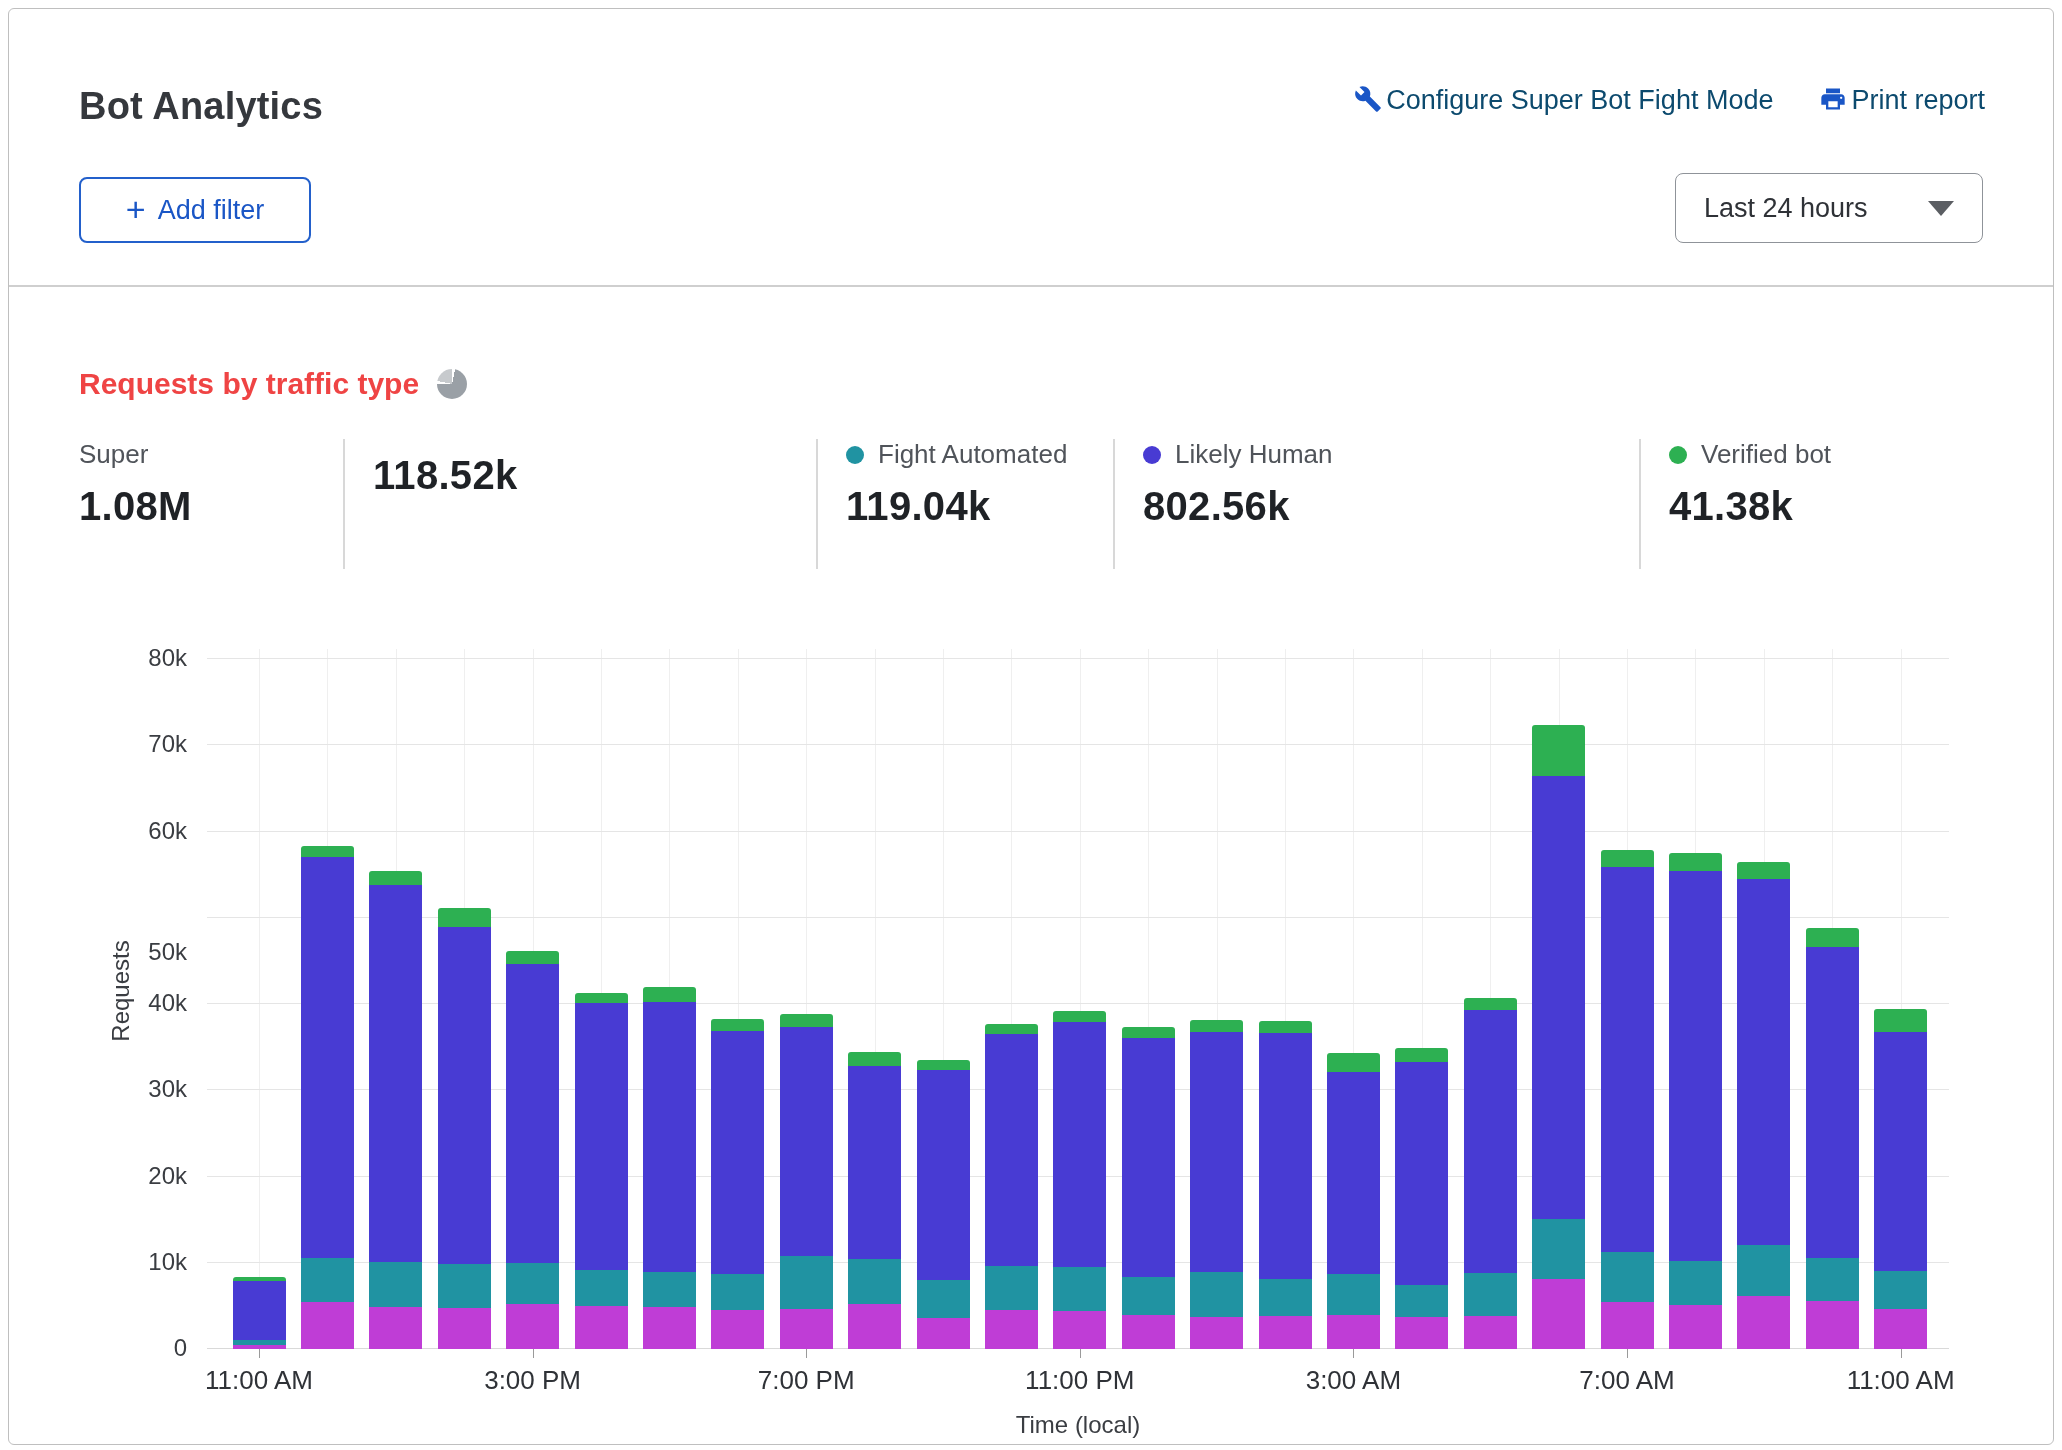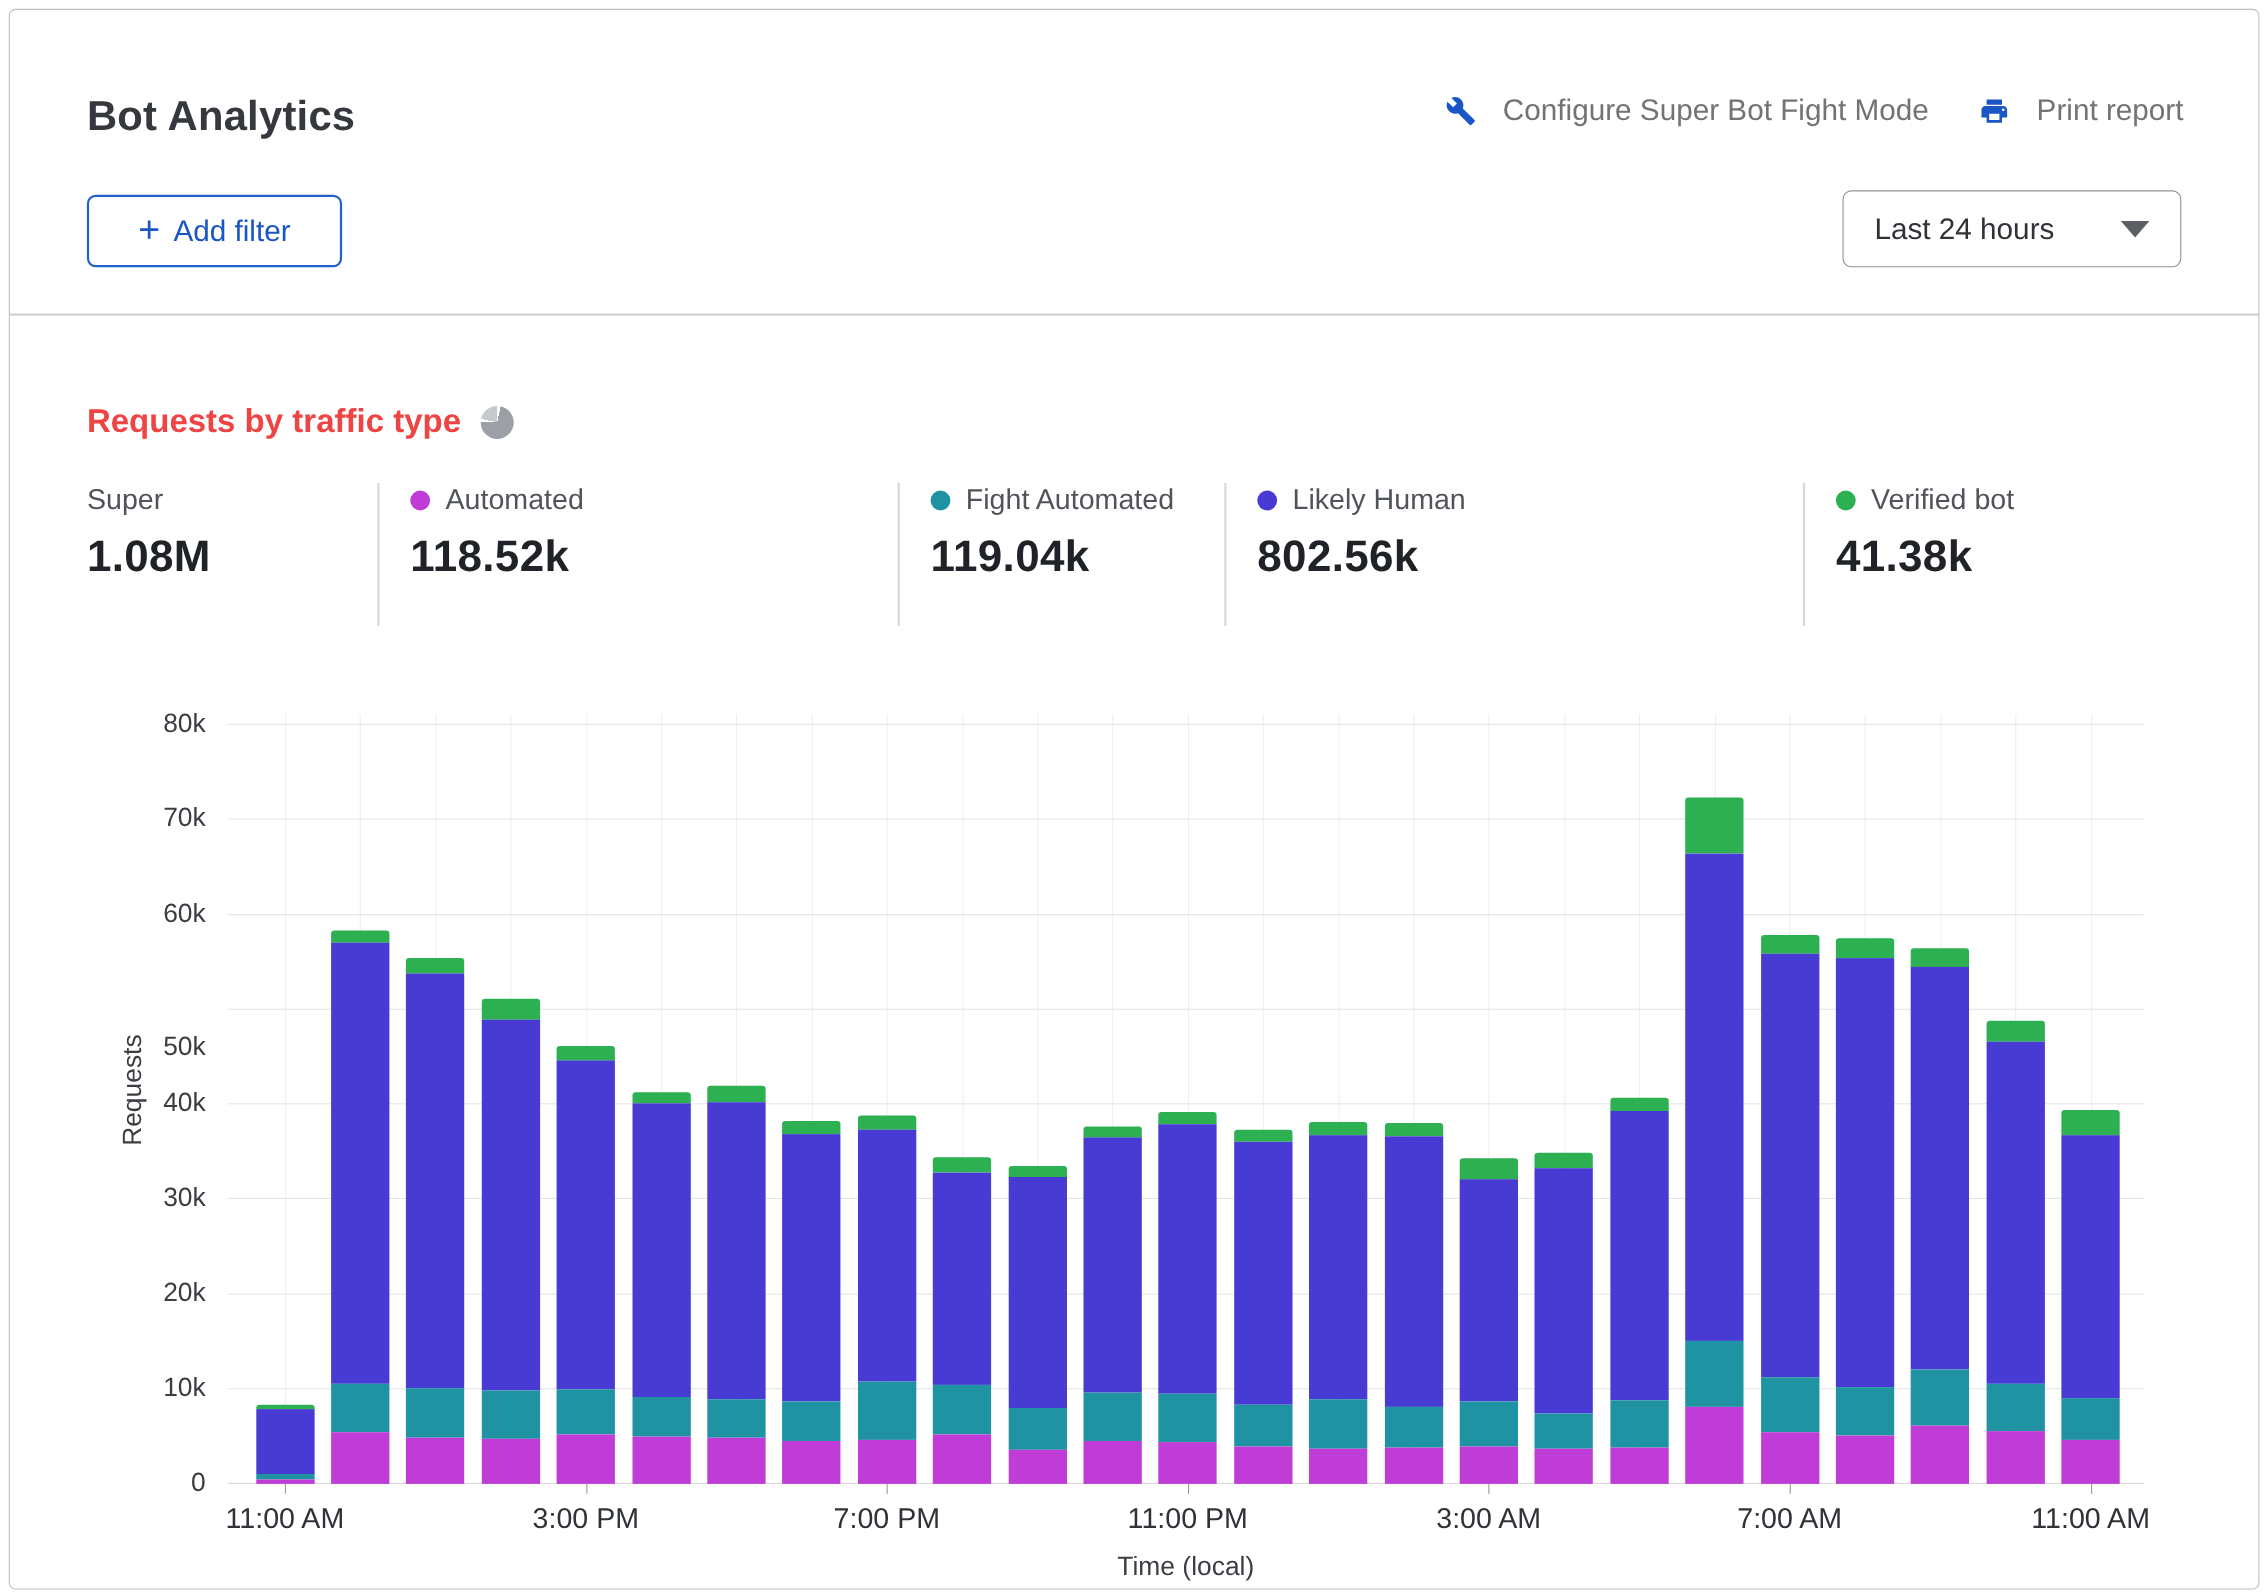--- a/index.html
+++ b/index.html
@@ -4,21 +4,21 @@
 <style>
   * { margin:0; padding:0; box-sizing:border-box; }
   html,body { background:#fff; font-family:"Liberation Sans", sans-serif; color:#2b2d31; }
   .stage { position:relative; width:2062px; height:1450px; background:#fff; overflow:hidden; }
   .card { position:absolute; left:8px; top:8px; width:2046px; height:1437px;
           background:#fff; border:1px solid #bfbfbf; border-radius:6px; }
 
   
   .title { position:absolute; left:70px; top:76px; font-size:38px; font-weight:700; color:#35383d; letter-spacing:.2px; }
   .top-links { position:absolute; right:68px; top:76px; display:flex; align-items:center; gap:46px; }
-  .link { display:flex; align-items:center; gap:24px; color:#737373; font-size:27px; cursor:pointer; }
+  .link { display:flex; align-items:flex-start; gap:4px; color:#0c4a6e; font-size:27px; cursor:pointer; }
   .link svg { display:block; }
   .add-filter { position:absolute; left:70px; top:168px; width:232px; height:66px;
                 border:2px solid #2360cb; border-radius:8px; background:#fff;
                 display:flex; align-items:center; justify-content:center; gap:12px;
                 color:#1a56c6; font-size:27px; cursor:pointer; }
   .add-filter .plus { font-size:34px; font-weight:400; line-height:1; margin-top:-3px; }
   .dropdown { position:absolute; right:70px; top:164px; width:308px; height:70px;
               border:1px solid #8f9399; border-radius:8px; background:#fff;
               display:flex; align-items:center; color:#2f3237; font-size:27px;
               padding:0 28px; cursor:pointer; }
@@ -103,24 +103,20 @@
 
     <div class="stats">
       <div class="stat w1">
         <div class="lab">
             <span>Super</span>
           </div>
         <div class="val">1.08M</div>
       </div>
       <div class="vdiv"></div>
       <div class="stat w2 pad-l">
-        <div class="lab">
-            <span class="dot" style="background:#bf3dd6"></span>
-            <span>Automated</span>
-          </div>
         <div class="val">118.52k</div>
       </div>
       <div class="vdiv"></div>
       <div class="stat w3 pad-l">
         <div class="lab">
             <span class="dot" style="background:#2093a2"></span>
             <span>Fight Automated</span>
           </div>
         <div class="val">119.04k</div>
       </div>

